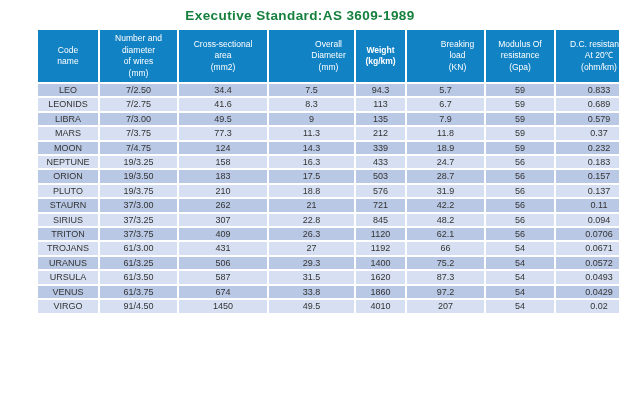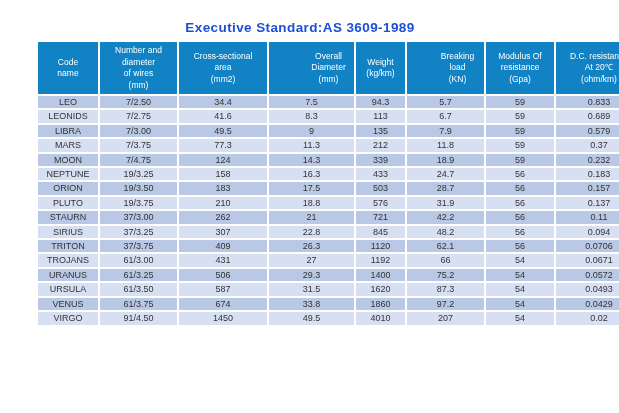--- a/index.html
+++ b/index.html
@@ -12,27 +12,27 @@
     height: 413px;
     font-family: "Liberation Sans", sans-serif;
     overflow: hidden;
   }
   .page {
     position: relative;
     width: 619px;
     height: 413px;
   }
   .title {
-    margin: 20px 0 5px 36px;
+    margin: 8px 0 5px 36px;
     width: 528px;
     text-align: center;
     font-size: 13.5px;
     font-weight: bold;
     letter-spacing: 0.4px;
-    color: #1d4ed8;
+    color: #15803d;
   }
   table.spec-table {
     margin-left: 36px;
     width: 528px;
     border-collapse: collapse;
     table-layout: fixed;
   }
   .spec-table th, .spec-table td {
     border: 2px solid #ffffff;
     text-align: center;
@@ -57,21 +57,21 @@
     line-height: 12.4px;
     white-space: nowrap;
   }
   .spec-table tbody tr:nth-child(odd) td  { background: #b9c8e4; }
   .spec-table tbody tr:nth-child(even) td { background: #d6e0f2; }
   
   .spec-table th:nth-child(1) { width: 58px; }
   .spec-table th:nth-child(2) { width: 75px; }
   .spec-table th:nth-child(3) { width: 86px; text-align: center; }
   .spec-table th:nth-child(4) { width: 49px; padding-left: 35px; }
-  .spec-table th:nth-child(5) { width: 47px; }
+  .spec-table th:nth-child(5) { width: 47px; font-weight: bold; }
   .spec-table th:nth-child(6) { width: 51px; padding-left: 25px; }
   .spec-table th:nth-child(7) { width: 66px; }
   .spec-table th:nth-child(8) { width: 84px; }
 </style>
 </head>
 <body>
 
 <div class="page">
   <div class="title">Executive Standard:AS 3609-1989</div>
 

